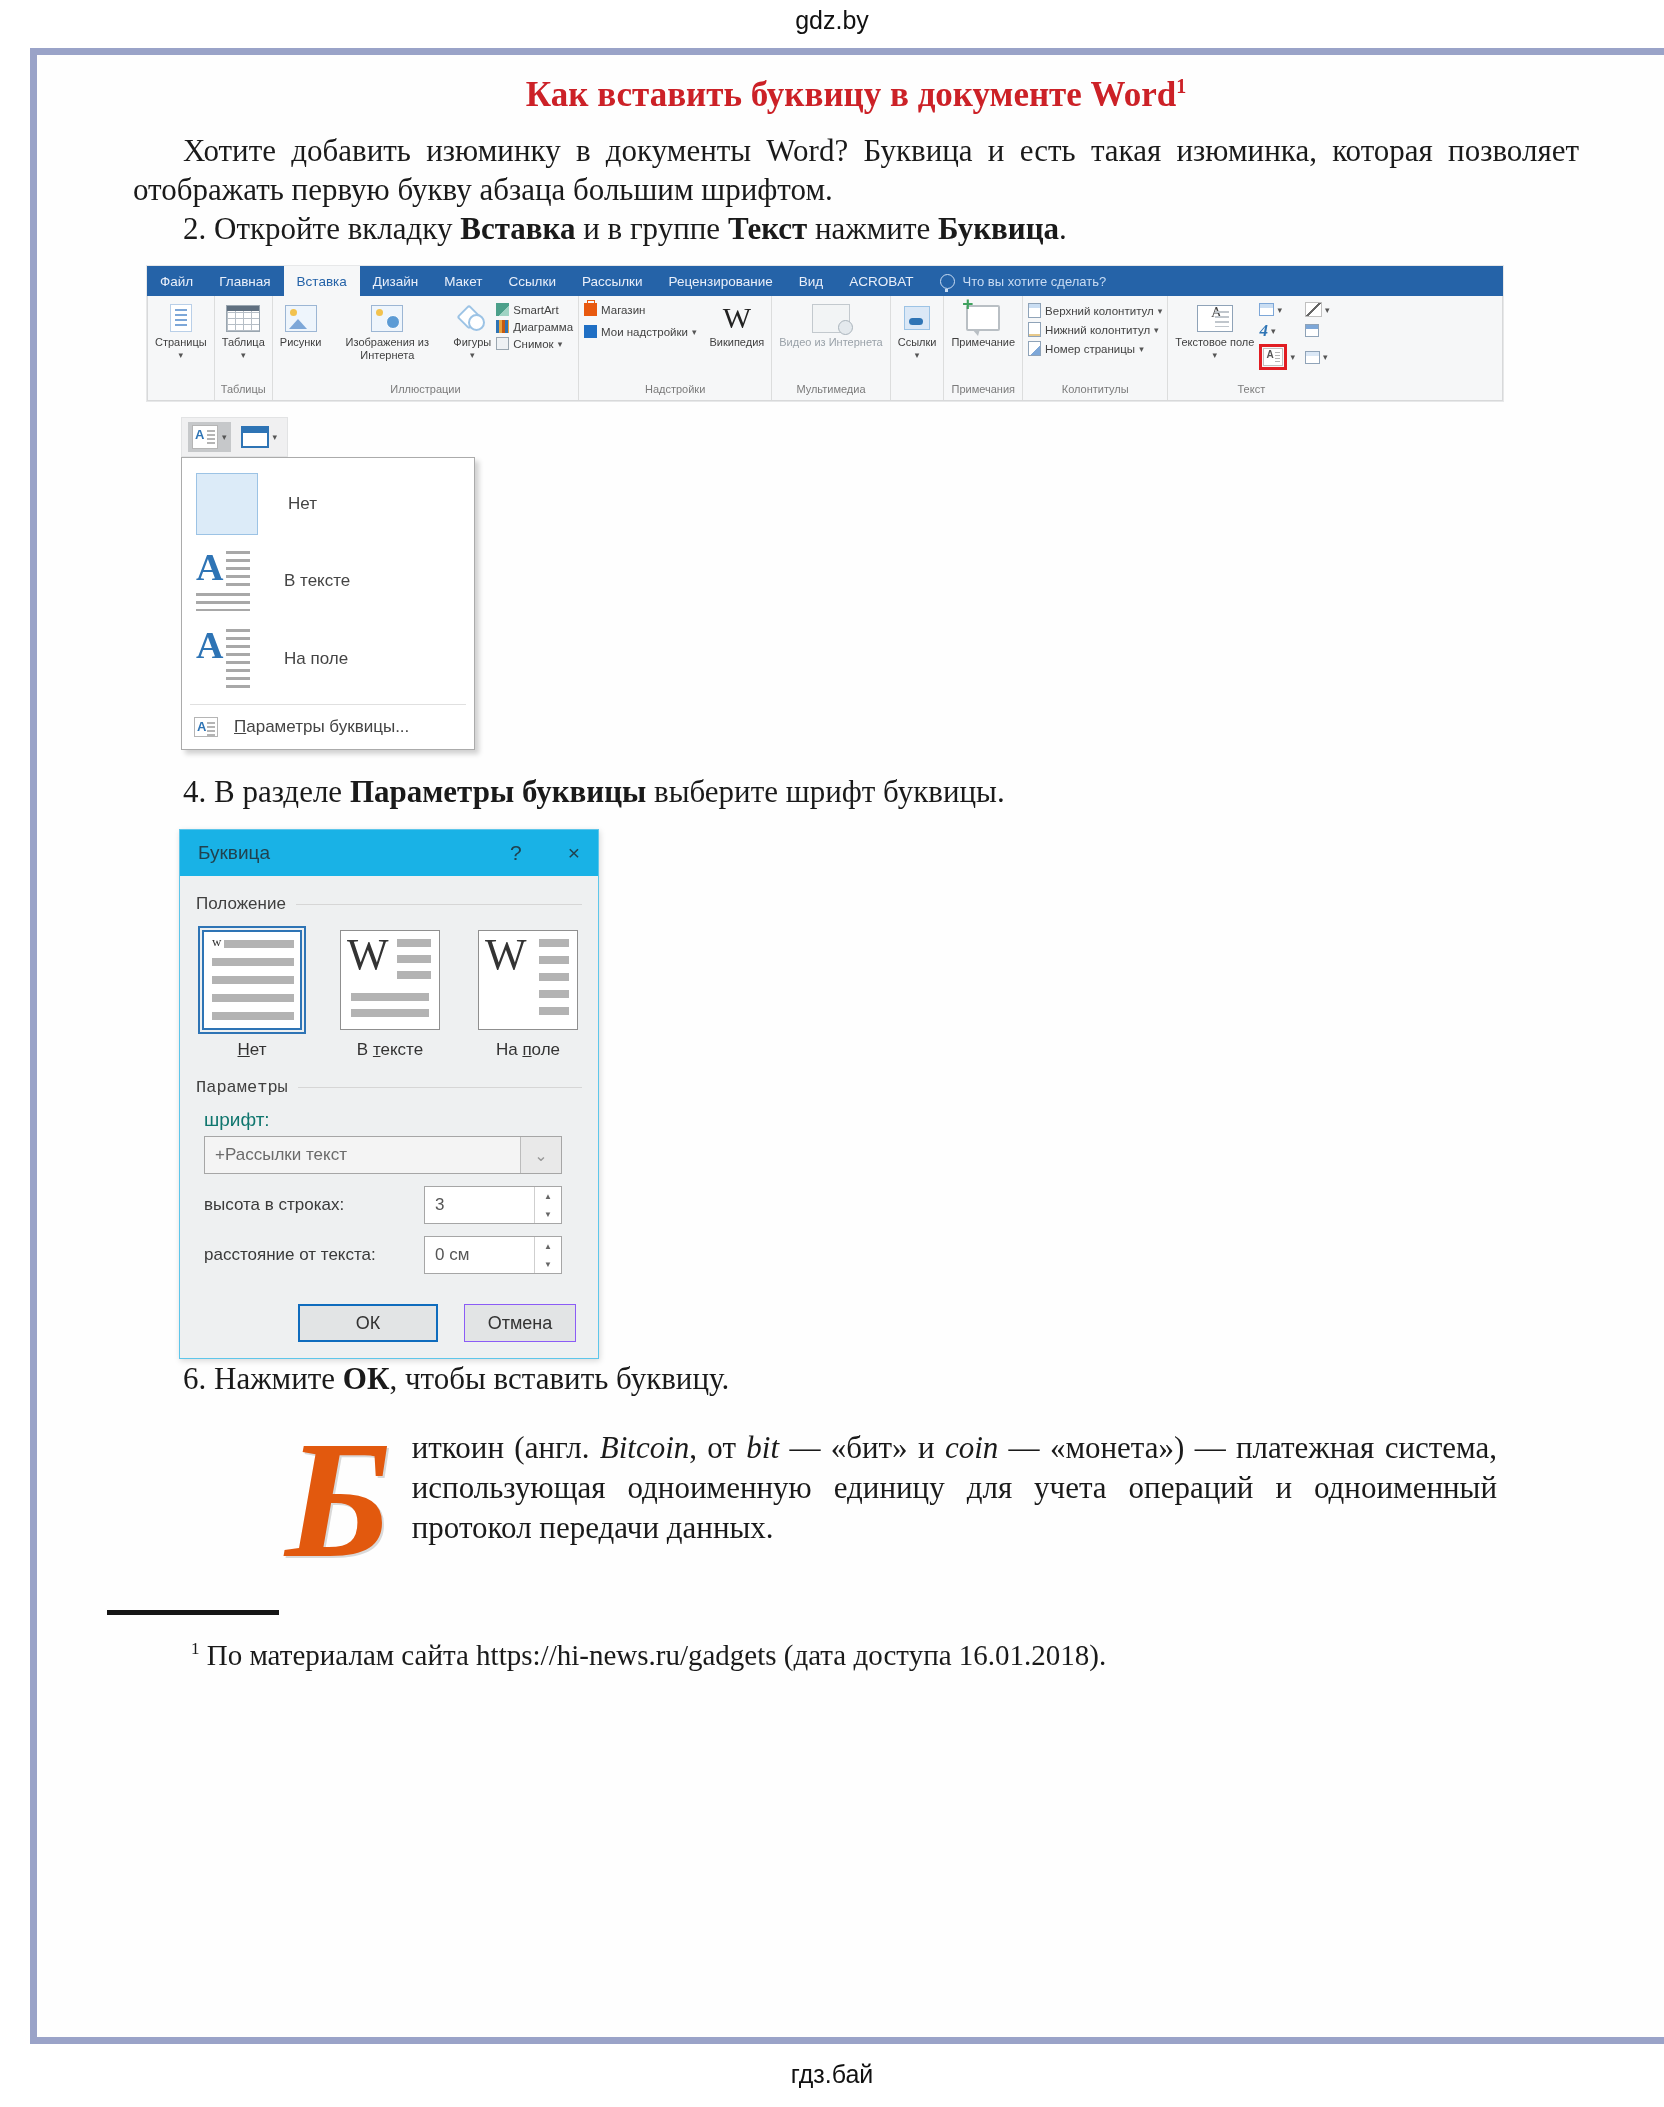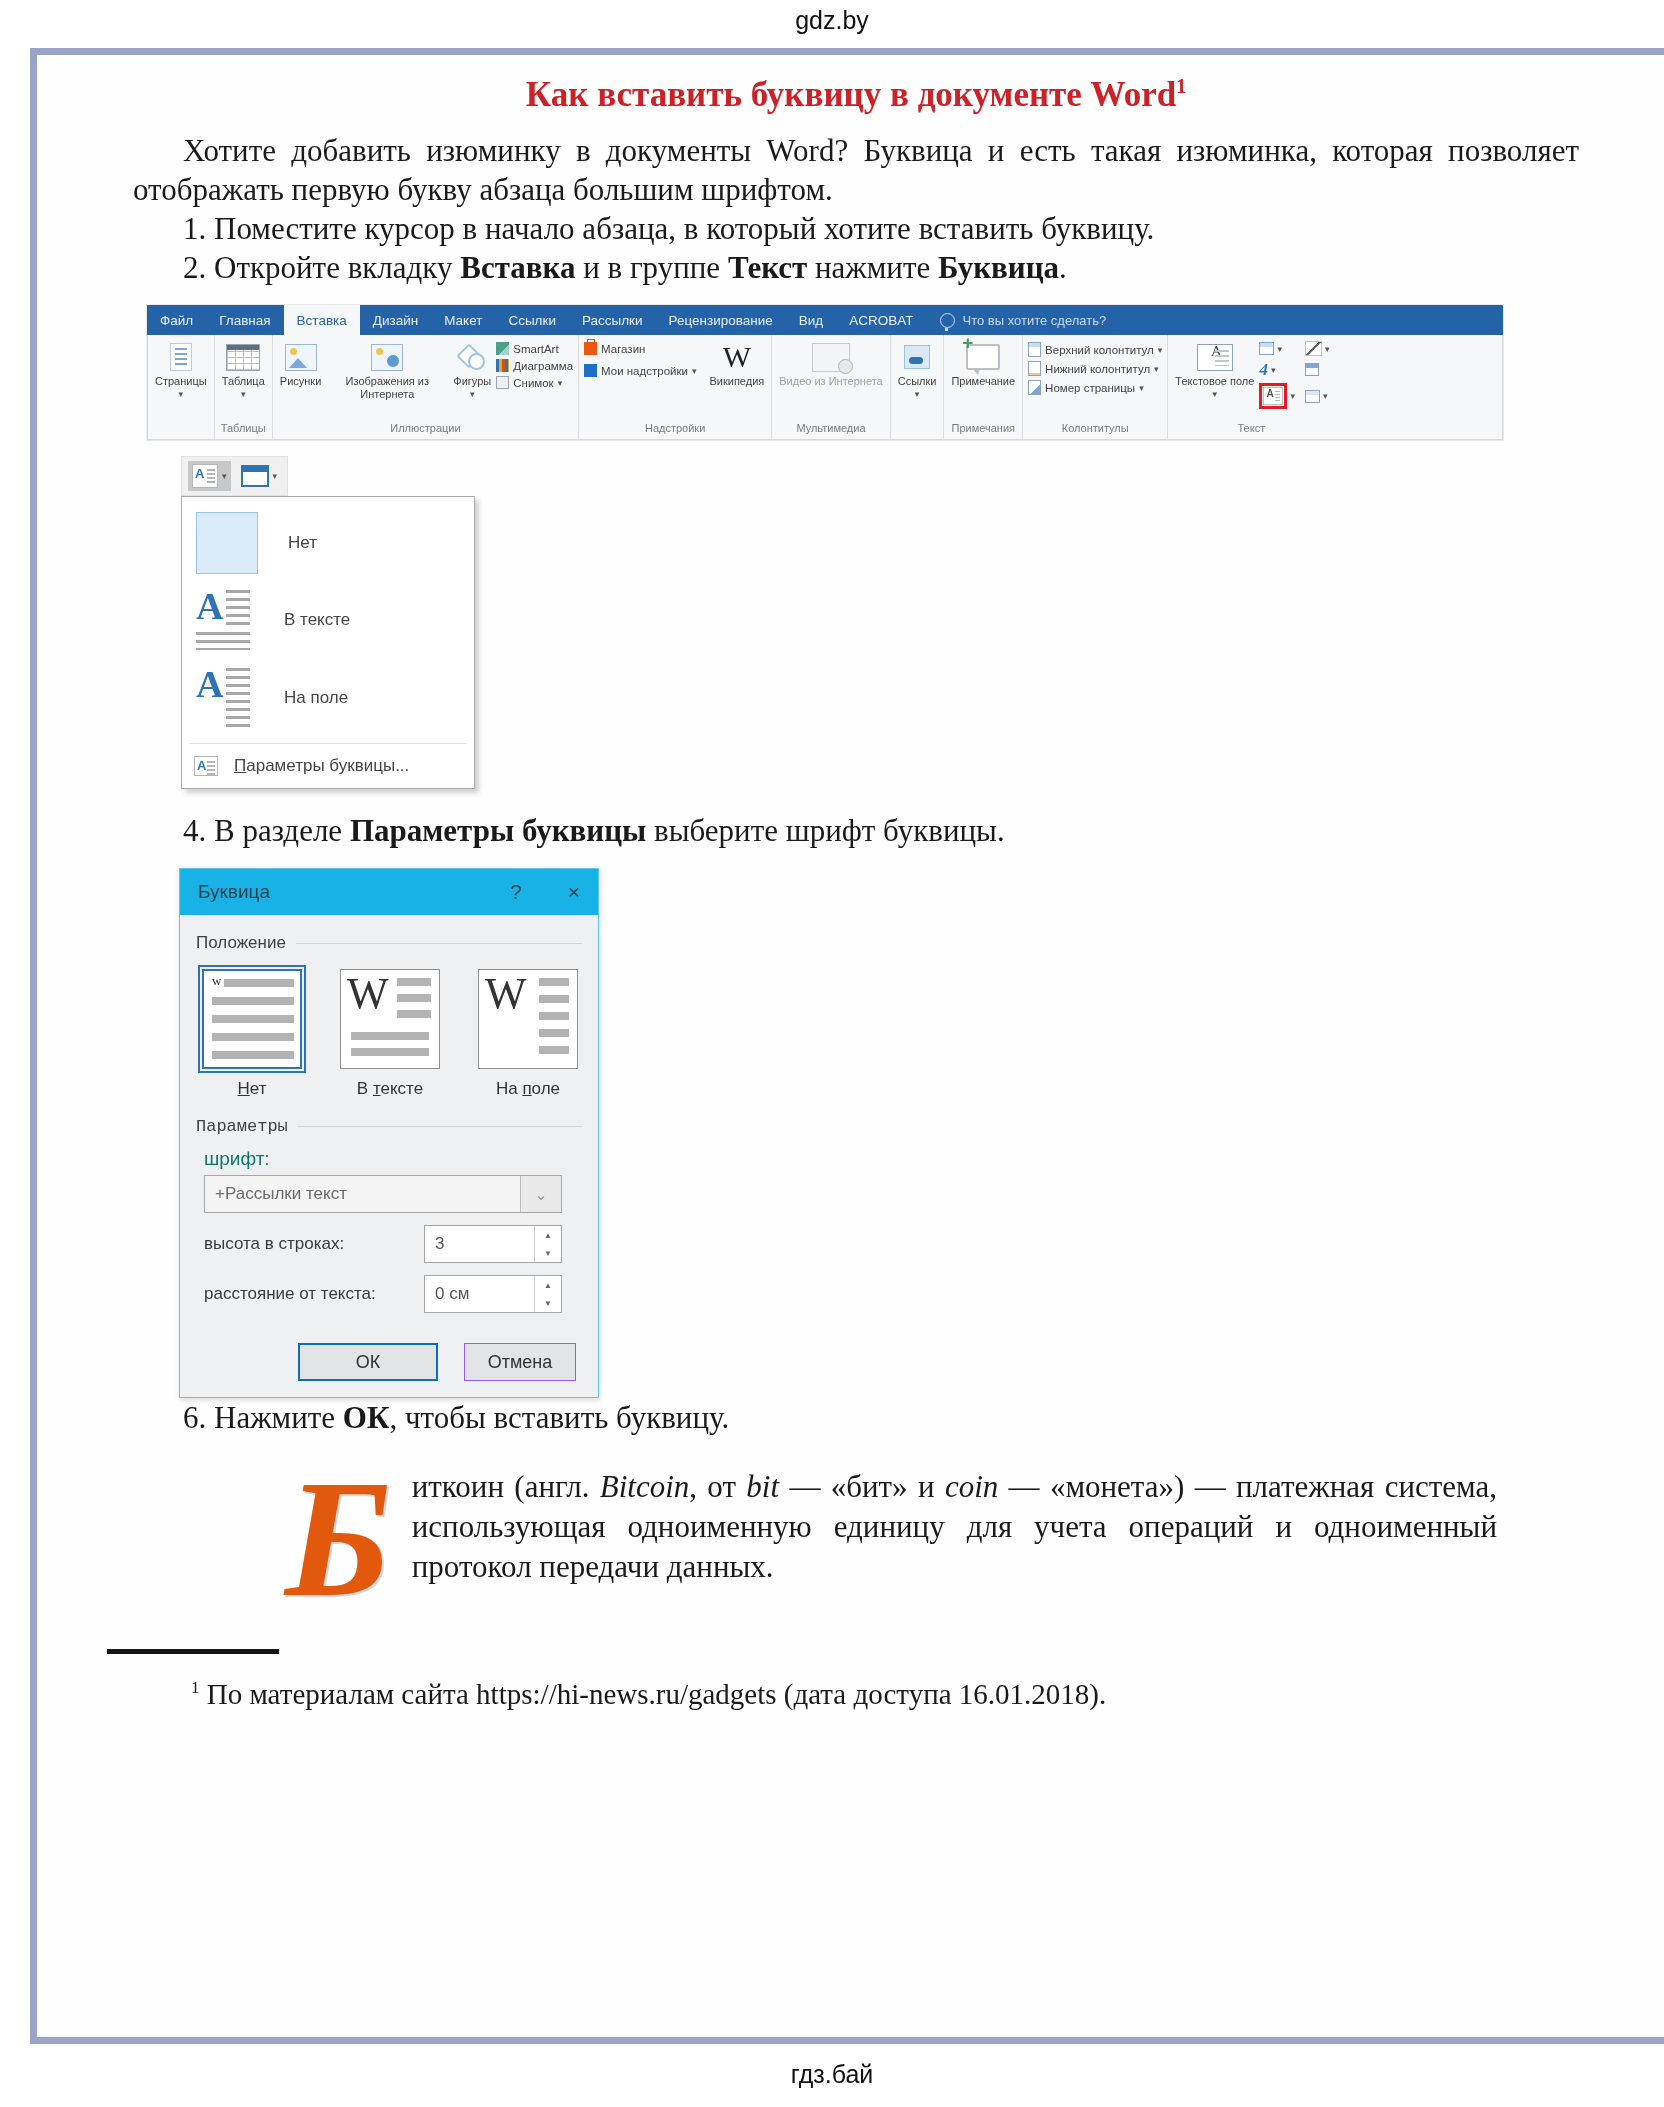--- a/index.html
+++ b/index.html
@@ -184,21 +184,20 @@
 </head>
 <body>
 
 <div class="site-header">gdz.by</div>
 
 <div class="page">
 
   <h1 class="title"><span>Как вставить буквицу в документе Word</span><sup>1</sup></h1>
 
   <p class="body">Хотите добавить изюминку в документы Word? Буквица и есть такая изюминка, которая позволяет отображать первую букву абзаца большим шрифтом.</p>
-  <p class="body">1. Поместите курсор в начало абзаца, в который хотите вставить буквицу.</p>
   <p class="body"><span>2. Откройте вкладку </span><b>Вставка</b><span> и в группе </span><b>Текст</b><span> нажмите </span><b>Буквица</b><span>.</span></p>
 
   <div class="ribbon">
     <div class="rtabs">
       <div class="rtab">Файл</div>
       <div class="rtab">Главная</div>
       <div class="rtab active">Вставка</div>
       <div class="rtab">Дизайн</div>
       <div class="rtab">Макет</div>
       <div class="rtab">Ссылки</div>

